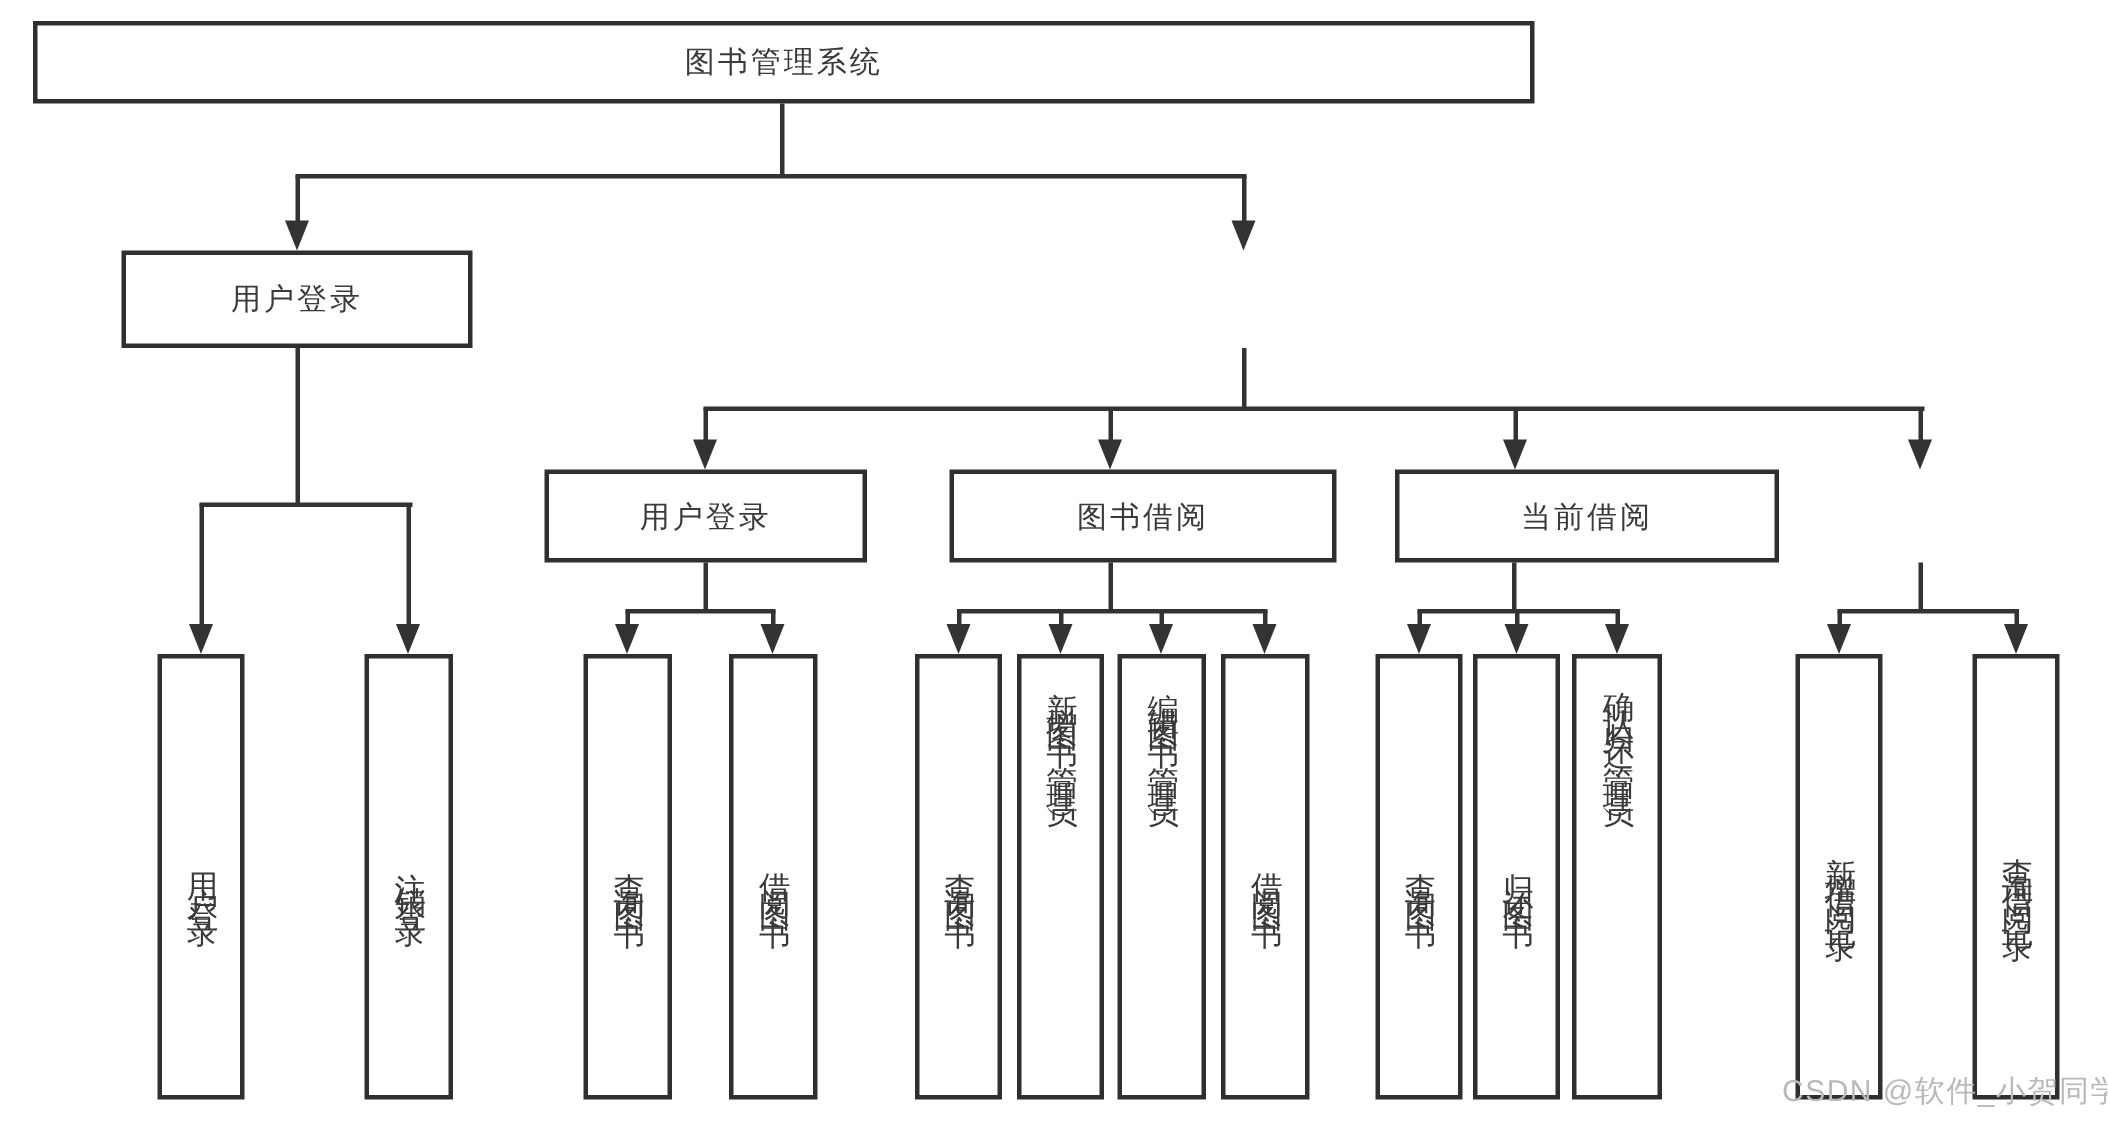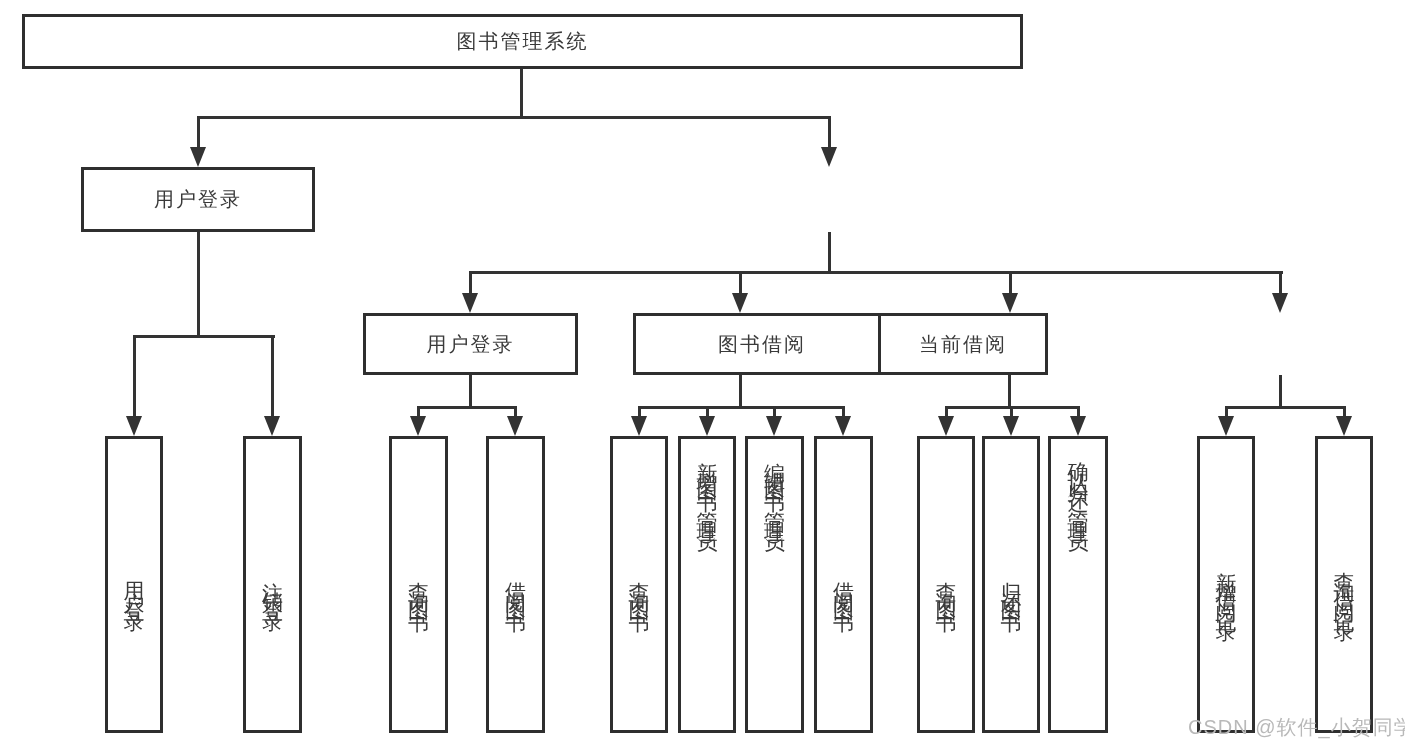--- a/index.html
+++ b/index.html
@@ -33,21 +33,21 @@
 <body>
 
 <div class="canvas">
 
   <div class="box hbox" style="left:22px;top:14px;width:1001px;height:55px">图书管理系统</div>
 
   <div class="box hbox" style="left:81px;top:167px;width:234px;height:65px">用户登录</div>
 
   <div class="box hbox" style="left:363px;top:313px;width:215px;height:62px">用户登录</div>
   <div class="box hbox" style="left:633px;top:313px;width:258px;height:62px">图书借阅</div>
-  <div class="box hbox" style="left:878px;top:313px;width:170px;height:62px">当前借阅</div>
+  <div class="box hbox" style="left:930px;top:313px;width:256px;height:62px">当前借阅</div>
 
   <div class="box vbox" style="left:105px;top:436px;width:58px;height:297px">用户登录</div>
   <div class="box vbox" style="left:243px;top:436px;width:59px;height:297px">注销登录</div>
 
   <div class="box vbox" style="left:389px;top:436px;width:59px;height:297px">查询图书</div>
   <div class="box vbox" style="left:486px;top:436px;width:59px;height:297px">借阅图书</div>
 
   <div class="box vbox" style="left:610px;top:436px;width:58px;height:297px">查询图书</div>
   <div class="box vbox vtop" style="left:678px;top:436px;width:58px;height:297px">新增图书（管理员）</div>
   <div class="box vbox vtop" style="left:745px;top:436px;width:59px;height:297px">编辑图书（管理员）</div>

